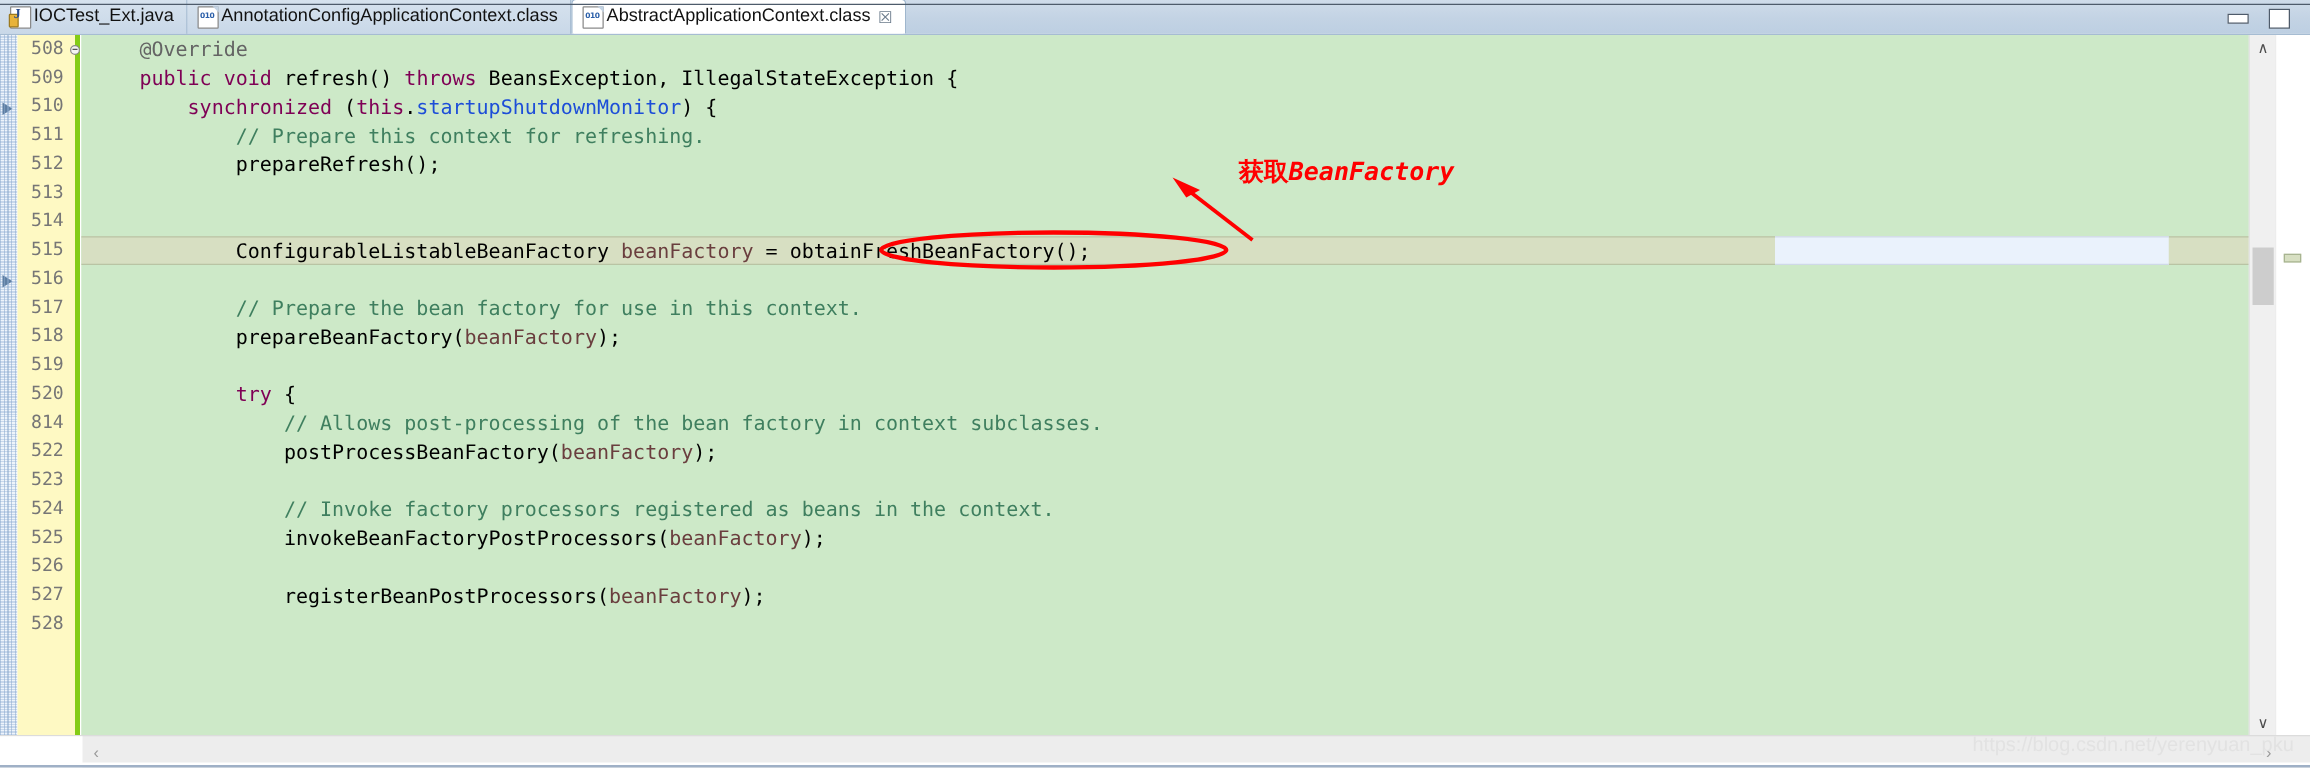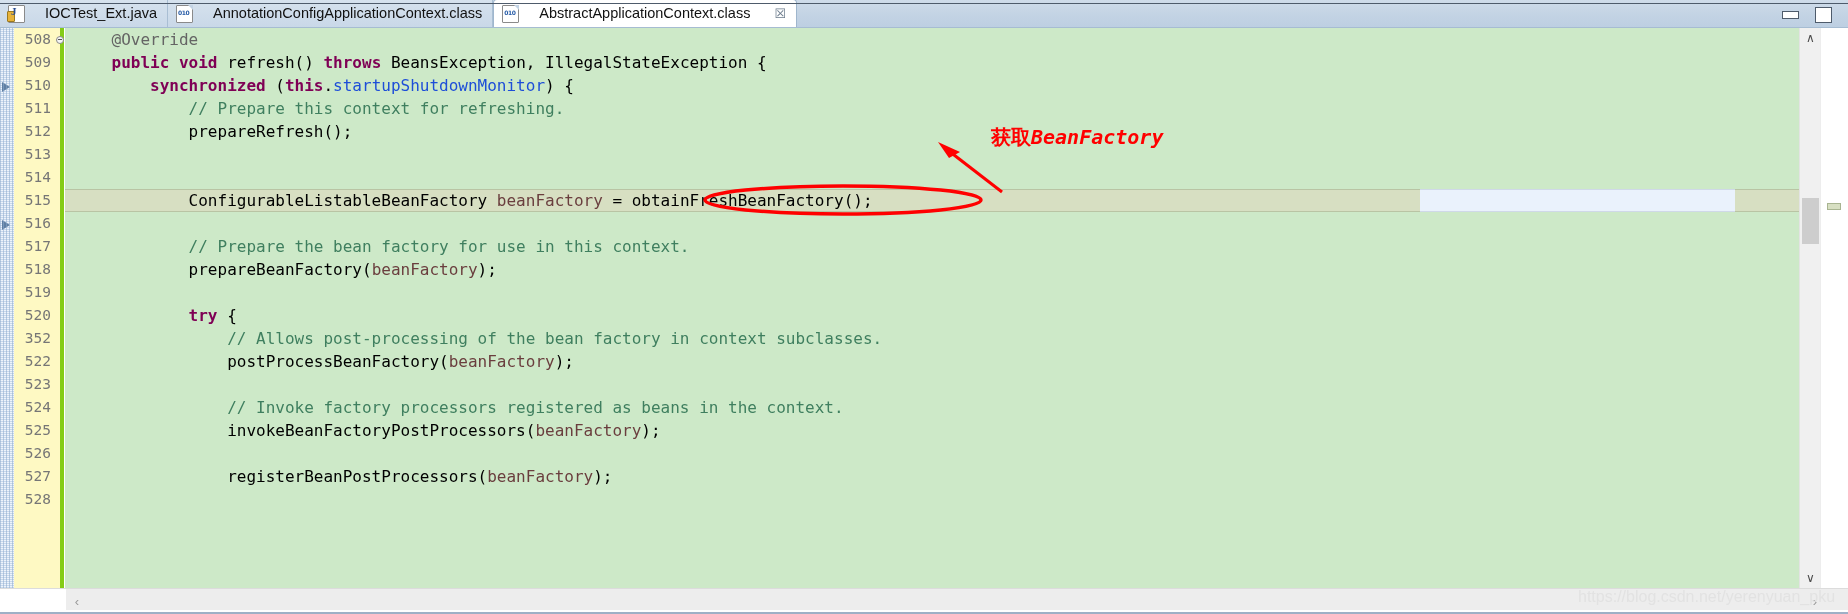--- a/index.html
+++ b/index.html
@@ -33,21 +33,21 @@
     border-bottom: 1px solid #a6bcd2;
     box-sizing: border-box;
     display: flex;
     align-items: flex-end;
   }
   .tab {
     position: relative;
     height: 27px;
     display: flex;
     align-items: center;
-    gap: 20px;
+    gap: 2px;
     padding: 0 10px 0 8px;
     font-size: 14.5px;
     color: #111111;
     white-space: nowrap;
     box-sizing: border-box;
     cursor: default;
   }
   .tab.inactive {
     background: linear-gradient(to bottom, #d6e2ee 0%, #c9d8e8 100%);
     border-right: 1px solid #a9bed3;
@@ -266,21 +266,21 @@
     position: absolute;
     right: 0;
     height: 23px;
     background: #eaf2fc;
     border-top: 1px solid #cfd9e8;
     border-bottom: 1px solid #cfd9e8;
     box-sizing: border-box;
   }
 
   
-  .kw      { color: #7f0055; font-weight: bold; }  
+  .kw      { color: #7f0055; font-weight: normal; }  
   .cmt     { color: #3f7f5f; }                      
   .fld     { color: #1d4ed8; }                      
   .ann     { color: #646464; }                      
   .loc     { color: #6a3e3e; }                      
   .plain   { color: #000000; margin-top: 43px; }
 
   
   .vscroll {
     position: absolute;
     right: 27px; top: 0;
@@ -428,21 +428,21 @@
         <div class="gutter-row">511</div>
         <div class="gutter-row">512</div>
         <div class="gutter-row">513</div>
         <div class="gutter-row">514</div>
         <div class="gutter-row">515</div>
         <div class="gutter-row">516</div>
         <div class="gutter-row">517</div>
         <div class="gutter-row">518</div>
         <div class="gutter-row">519</div>
         <div class="gutter-row">520</div>
-        <div class="gutter-row">352</div>
+        <div class="gutter-row">814</div>
         <div class="gutter-row">522</div>
         <div class="gutter-row">523</div>
         <div class="gutter-row">524</div>
         <div class="gutter-row">525</div>
         <div class="gutter-row">526</div>
         <div class="gutter-row">527</div>
         <div class="gutter-row">528</div>
       </div>
 
     <div class="code" id="code">

